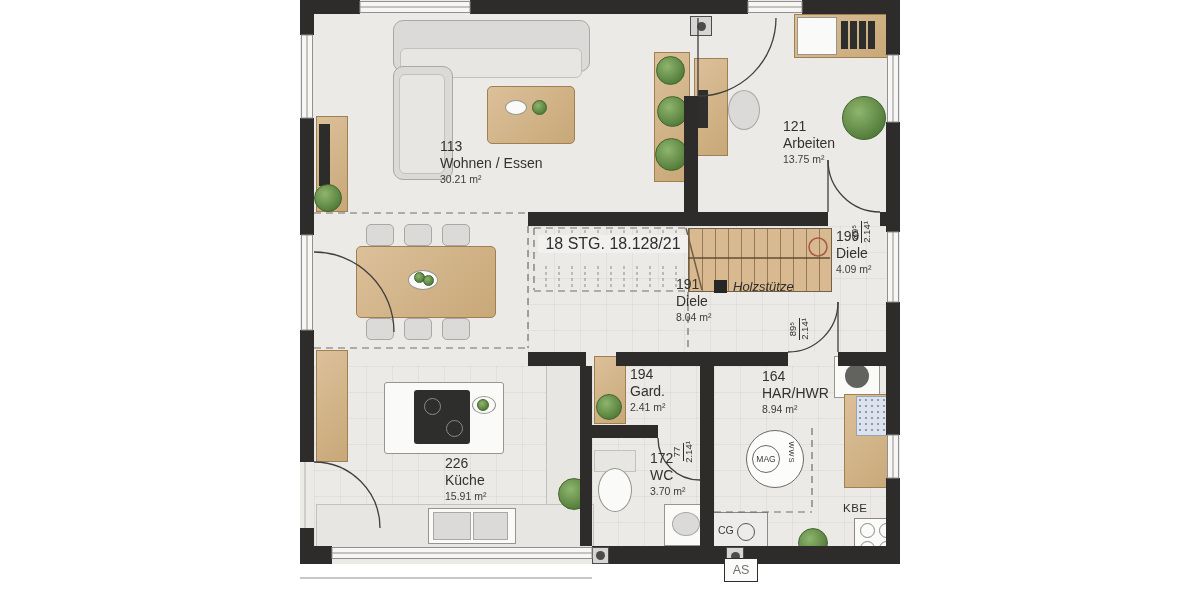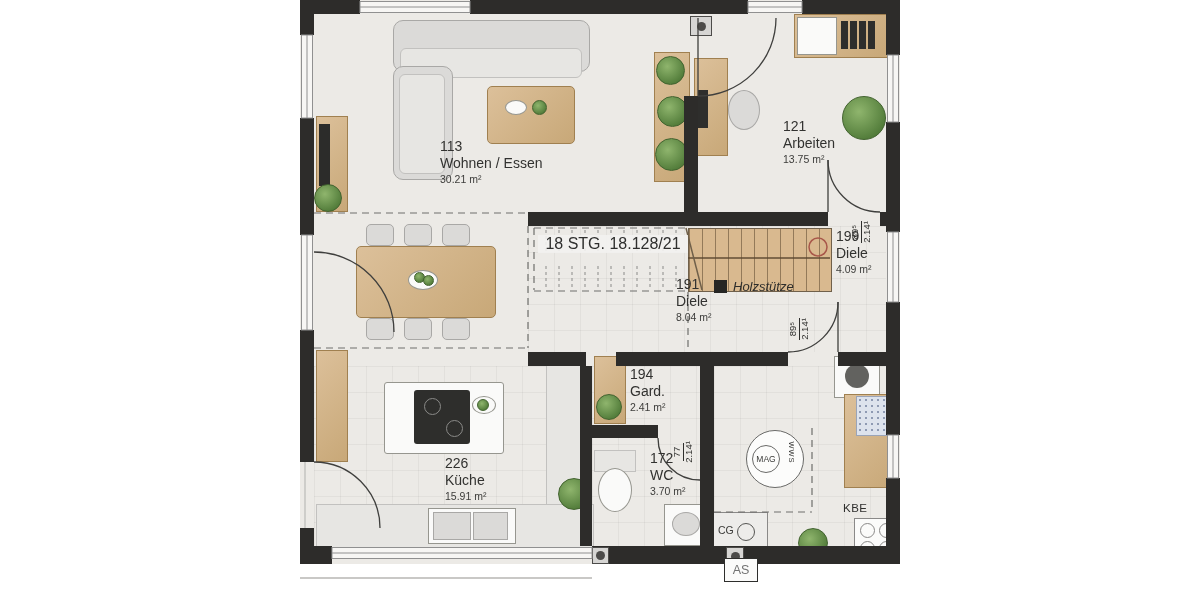--- a/index.html
+++ b/index.html
@@ -280,20 +280,25 @@
 <div class="room-label" style="left:676px;top:276px;">
   <span class="num">191</span>
   <span class="nm">Diele</span>
   <span class="area">8.04 m²</span>
 </div>
 <div class="room-label" style="left:630px;top:366px;">
   <span class="num">194</span>
   <span class="nm">Gard.</span>
   <span class="area">2.41 m²</span>
 </div>
+<div class="room-label" style="left:762px;top:368px;">
+  <span class="num">164</span>
+  <span class="nm">HAR/HWR</span>
+  <span class="area">8.94 m²</span>
+</div>
 <div class="room-label" style="left:445px;top:455px;">
   <span class="num">226</span>
   <span class="nm">Küche</span>
   <span class="area">15.91 m²</span>
 </div>
 <div class="room-label" style="left:650px;top:450px;">
   <span class="num">172</span>
   <span class="nm">WC</span>
   <span class="area">3.70 m²</span>
 </div>

